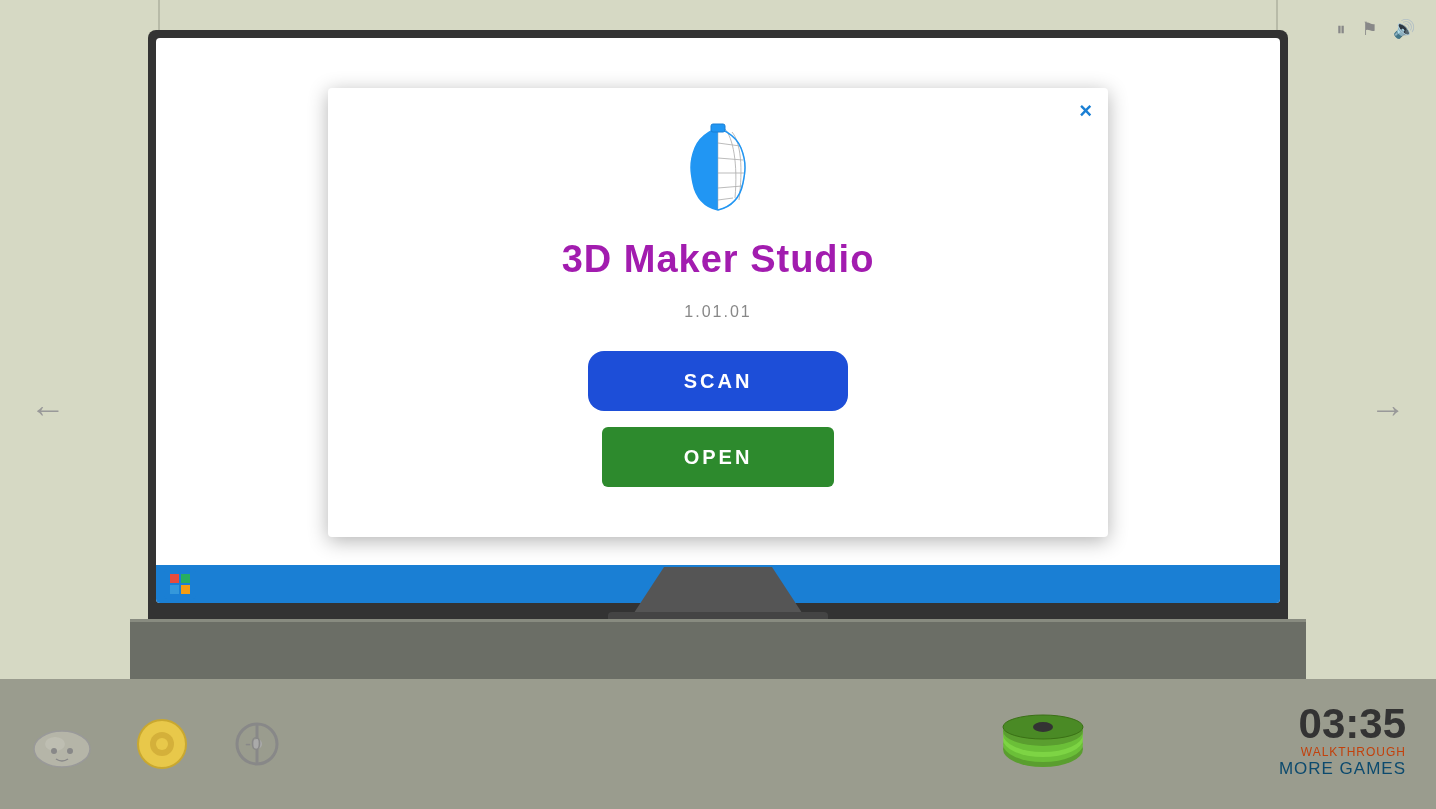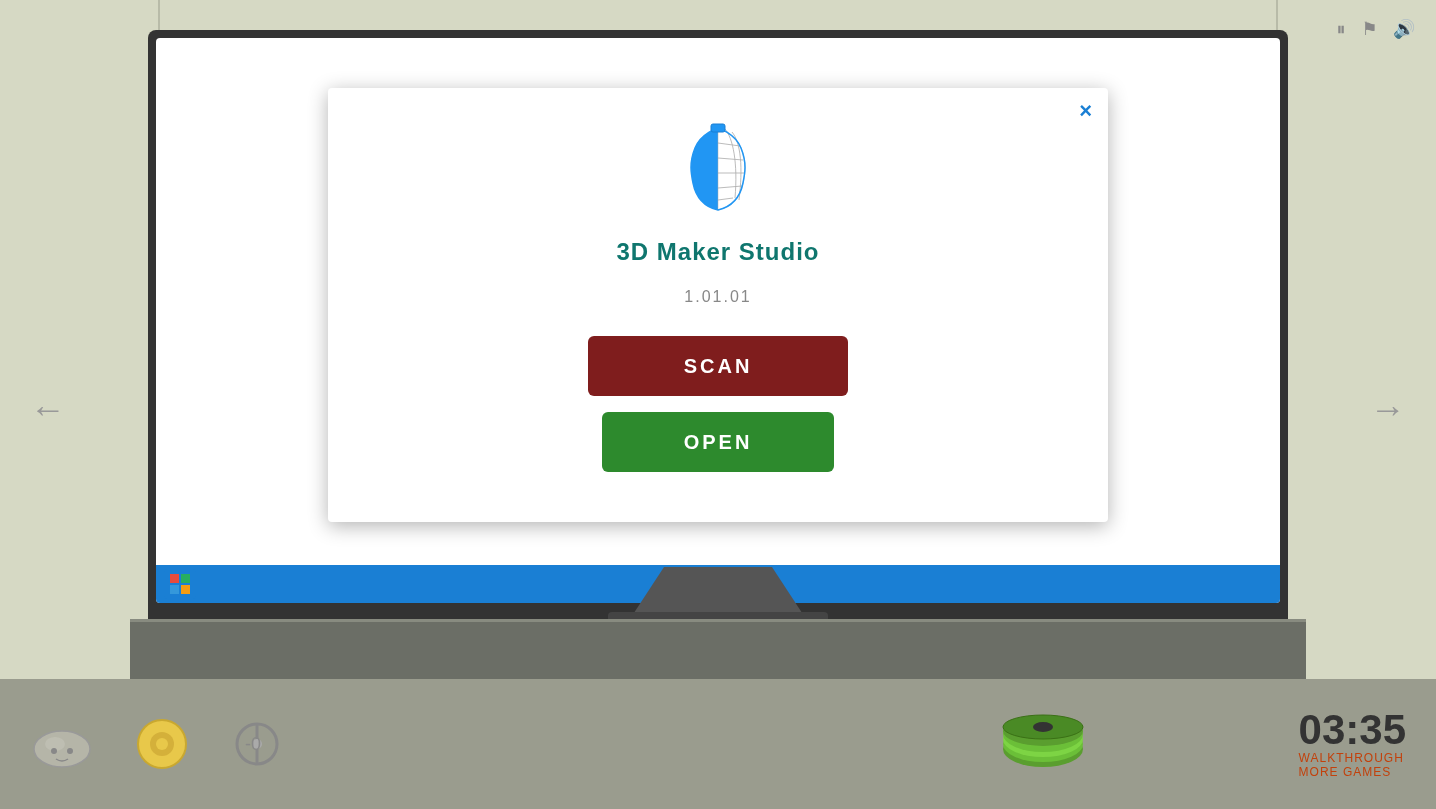--- a/index.html
+++ b/index.html
@@ -176,42 +176,42 @@
     }
 
     
     .vase-icon {
       width: 90px;
       height: 100px;
       margin-bottom: 20px;
     }
 
     .app-title {
-      font-size: 24px;
+      font-size: 38px;
       font-weight: bold;
-      color: #0f766e;
+      color: #a21caf;
       margin-bottom: 6px;
       font-family: Arial Rounded MT Bold, Arial, sans-serif;
       letter-spacing: 1px;
     }
 
     .app-version {
       font-size: 16px;
       color: #888;
       margin-bottom: 30px;
       letter-spacing: 2px;
       margin-top: 16px;
     }
 
     .btn-scan {
       width: 260px;
       height: 60px;
-      background: #7f1d1d;
+      background: #1d4ed8;
       border: none;
-      border-radius: 6px;
+      border-radius: 16px;
       color: white;
       font-size: 20px;
       font-weight: bold;
       letter-spacing: 3px;
       cursor: pointer;
       margin-bottom: 16px;
       transition: background 0.2s;
     }
 
     .btn-open {
@@ -284,39 +284,40 @@
       flex-direction: column;
       align-items: center;
       margin-right: 40px;
       cursor: pointer;
     }
 
     .timer-display {
       position: absolute;
       right: 30px;
       bottom: 30px;
+      text-align: right;
     }
 
     .timer-text {
       font-size: 42px;
       font-weight: bold;
       color: #333;
       line-height: 1;
     }
 
     .timer-label {
       font-size: 12px;
       color: #c2410c;
       text-transform: uppercase;
       letter-spacing: 1px;
     }
 
     .timer-more-games {
-      font-size: 12px;
-      color: #c2410c;
+      font-size: 17px;
+      color: #0c4a6e;
       text-transform: uppercase;
       letter-spacing: 1px;
     }
   </style>
 </head>
 <body>
 
 <div class="room">
 
   <div class="wall-left"></div>

